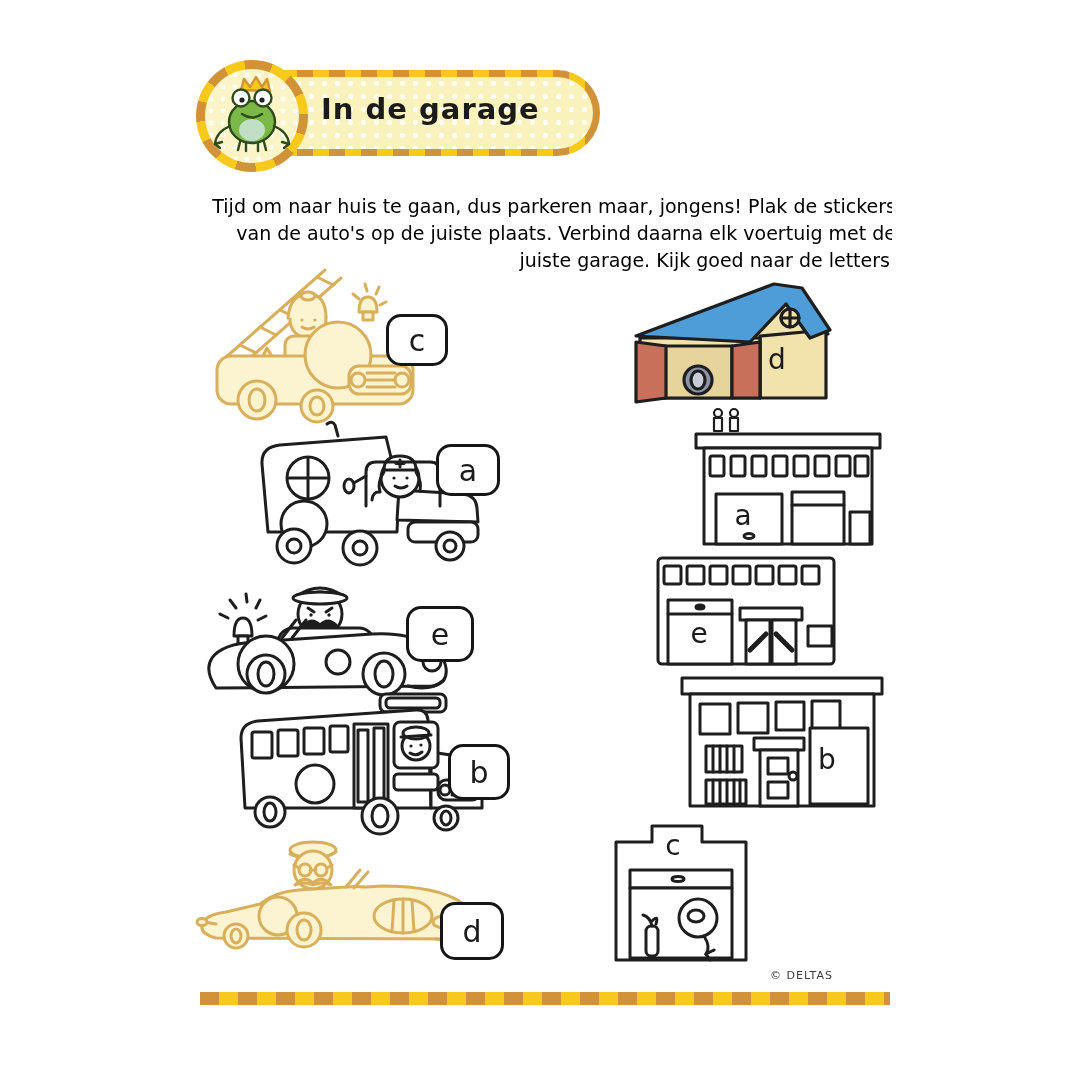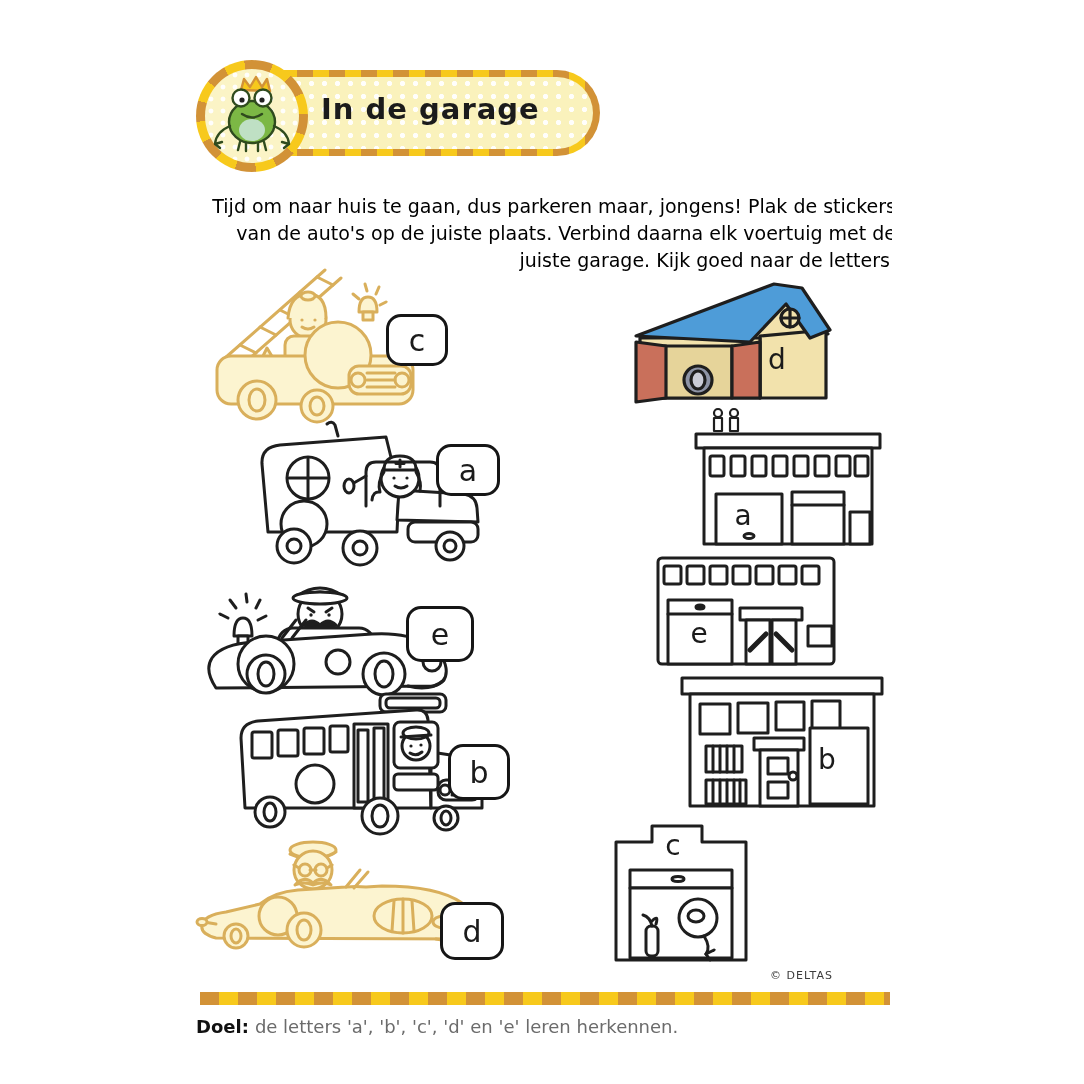--- a/index.html
+++ b/index.html
@@ -370,17 +370,14 @@
       <ellipse cx="84" cy="96" rx="8" ry="6"></ellipse>
       <path d="M92,116 Q99,127 94,134" fill="none"></path>
       <line x1="94" y1="134" x2="102" y2="130"></line>
         <line x1="94" y1="134" x2="98" y2="140"></line>
     </g>
   </svg>
   <div class="gletter" style="left:654px;top:826px">c</div>
 
   <div class="copyright">© DELTAS</div>
   <div class="stripe-bar"></div>
-  <div class="goal">
-    <b>Doel:</b><span>de letters 'a', 'b', 'c', 'd' en 'e' leren herkennen.</span>
-  </div>
 
 </div>
 
 </body></html>

